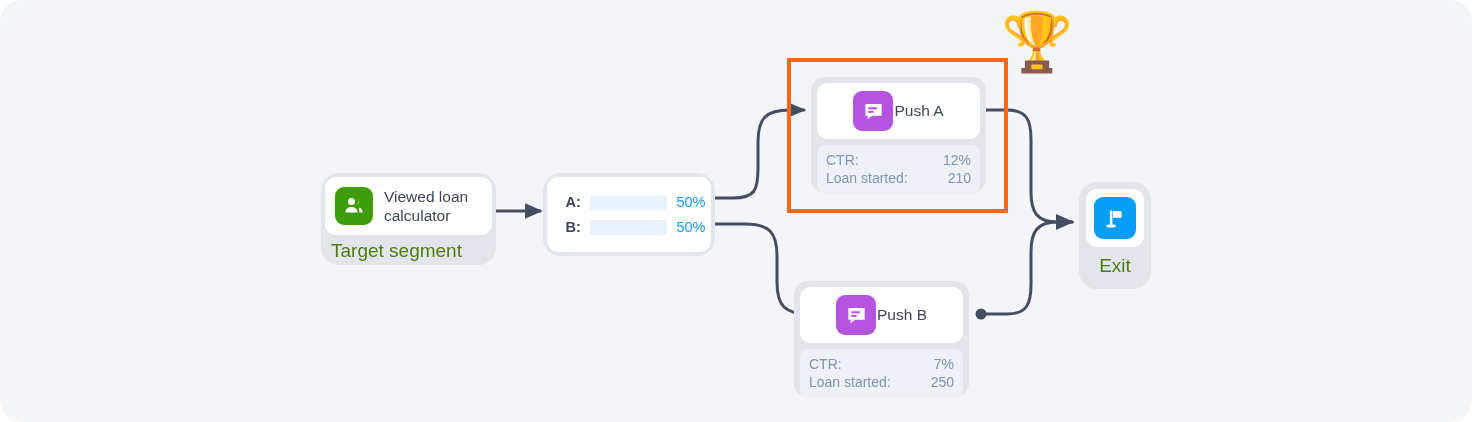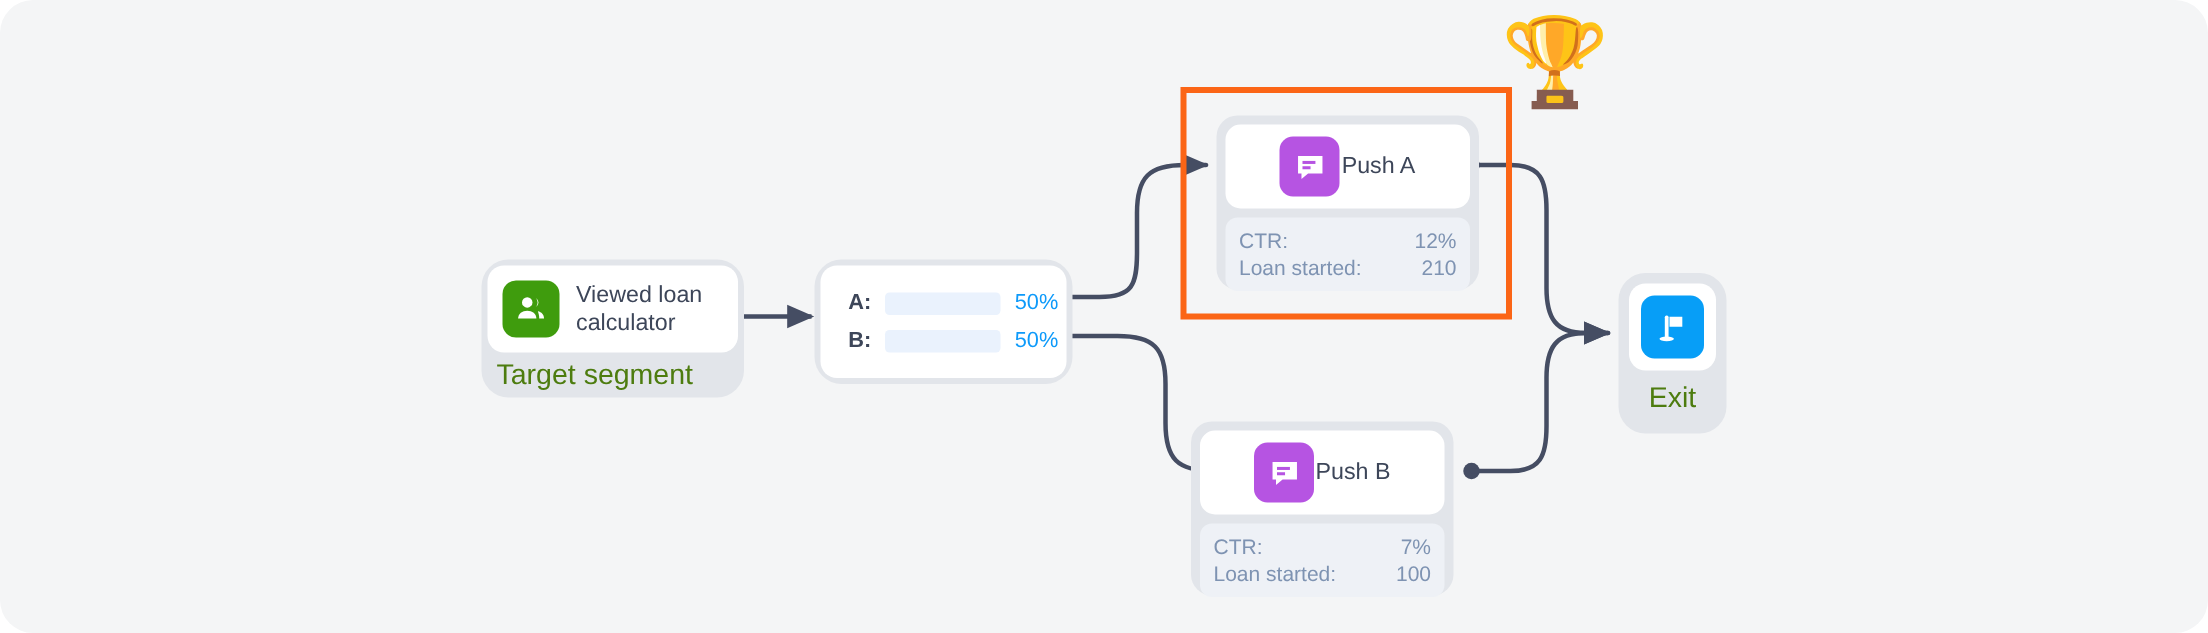--- a/index.html
+++ b/index.html
@@ -302,21 +302,21 @@
       </div>
       <div class="node-title">Push B</div>
     </div>
     <div class="stats">
       <div class="stat-row">
         <span>CTR:</span>
         <span>7%</span>
       </div>
       <div class="stat-row">
         <span>Loan started:</span>
-        <span>100</span>
+        <span>250</span>
       </div>
     </div>
   </div>
 
   <div id="exit-node" class="node-shell">
     <div id="exit-card" class="inner-card">
       <div class="icon-sq icon-blue" style="width:42px;height:42px;">
         <svg width="25" height="25" viewBox="0 0 24 24" fill="#ffffff">
           <rect x="6.6" y="4.2" width="2.4" height="15.4" rx="1.1"></rect>
           <path d="M9.6 4.9h8.2v6.4H9.6z"></path>

